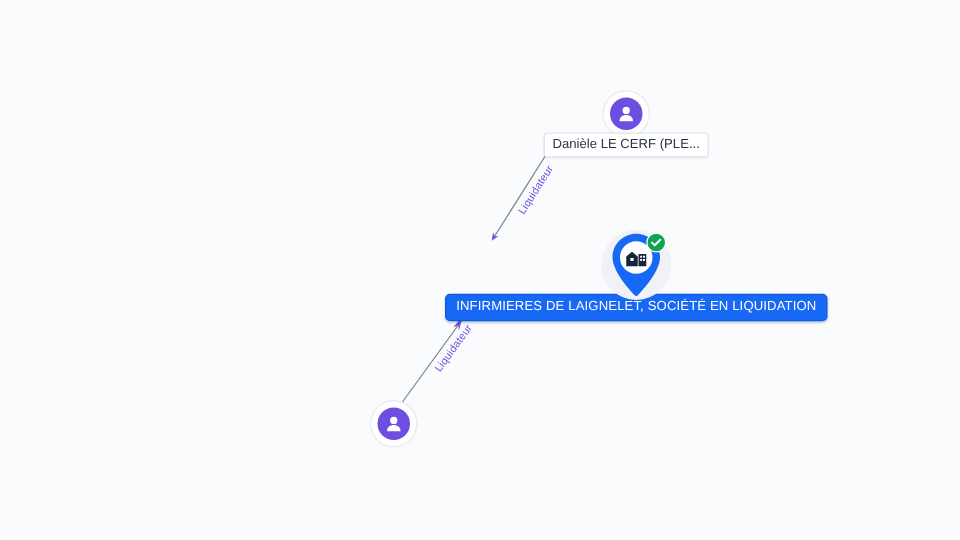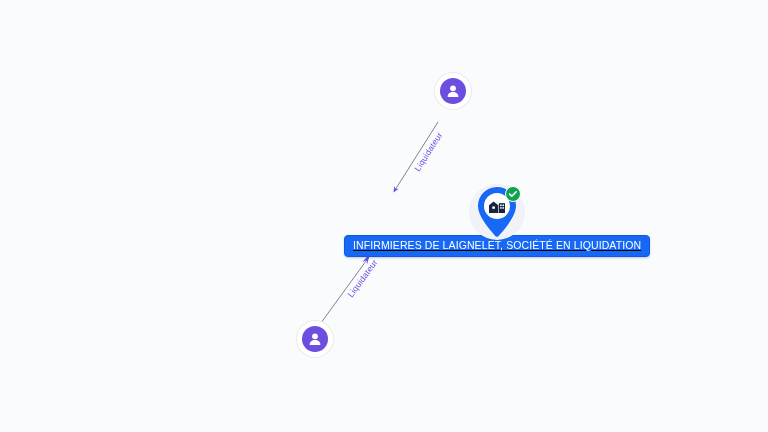--- a/index.html
+++ b/index.html
@@ -113,21 +113,21 @@
     padding: 3px 8px 4px 8px;
     font-size: 10.5px;
     color: #ffffff;
     white-space: nowrap;
     line-height: 13px;
     letter-spacing: 0.1px;
     box-shadow: 0 1px 2px rgba(20,60,150,0.25);
   }
 
   
-  #node-company   { left: 344px; top: 184px; text-decoration: underline; }
+  #node-company   { left: 356px; top: 184px; }
   #node-person-1  { left: 435px; top: 73px;  }
   #node-person-2  { left: 297px; top: 321px; }
 
   .edge-label {
     font-size: 8.5px;
     fill: #6c4ee0;
     font-family: "Liberation Sans", sans-serif;
     letter-spacing: 0.2px;
   }
 </style>
@@ -187,20 +187,21 @@
 
   <div class="node" id="node-person-1">
     <div class="person-halo">
       <div class="person-disc">
         <svg width="16" height="16" viewBox="0 0 16 16">
           <circle cx="8" cy="5.3" r="2.9" fill="#ffffff"></circle>
           <path d="M2.6,14 C2.6,10.7 5.0,9.0 8,9.0 C11,9.0 13.4,10.7 13.4,14 Z" fill="#ffffff"></path>
         </svg>
       </div>
     </div>
+    <div class="label-light">Danièle LE CERF (PLE...</div>
   </div>
 
   <div class="node" id="node-person-2">
     <div class="person-halo">
       <div class="person-disc">
         <svg width="16" height="16" viewBox="0 0 16 16">
           <circle cx="8" cy="5.3" r="2.9" fill="#ffffff"></circle>
           <path d="M2.6,14 C2.6,10.7 5.0,9.0 8,9.0 C11,9.0 13.4,10.7 13.4,14 Z" fill="#ffffff"></path>
         </svg>
       </div>

